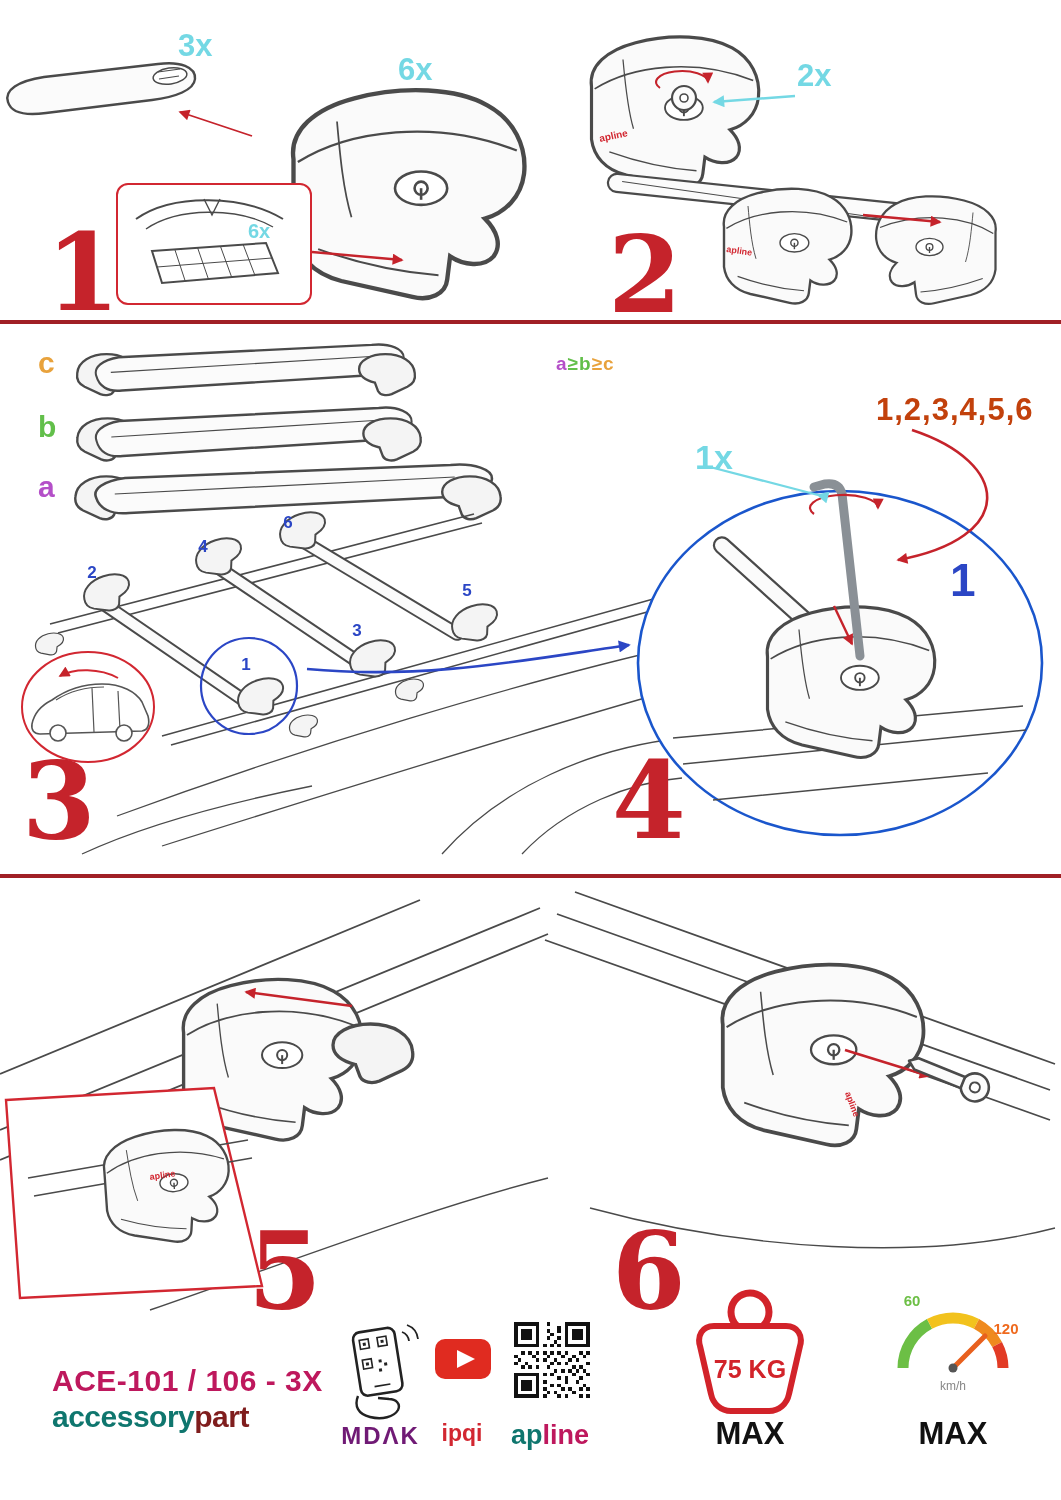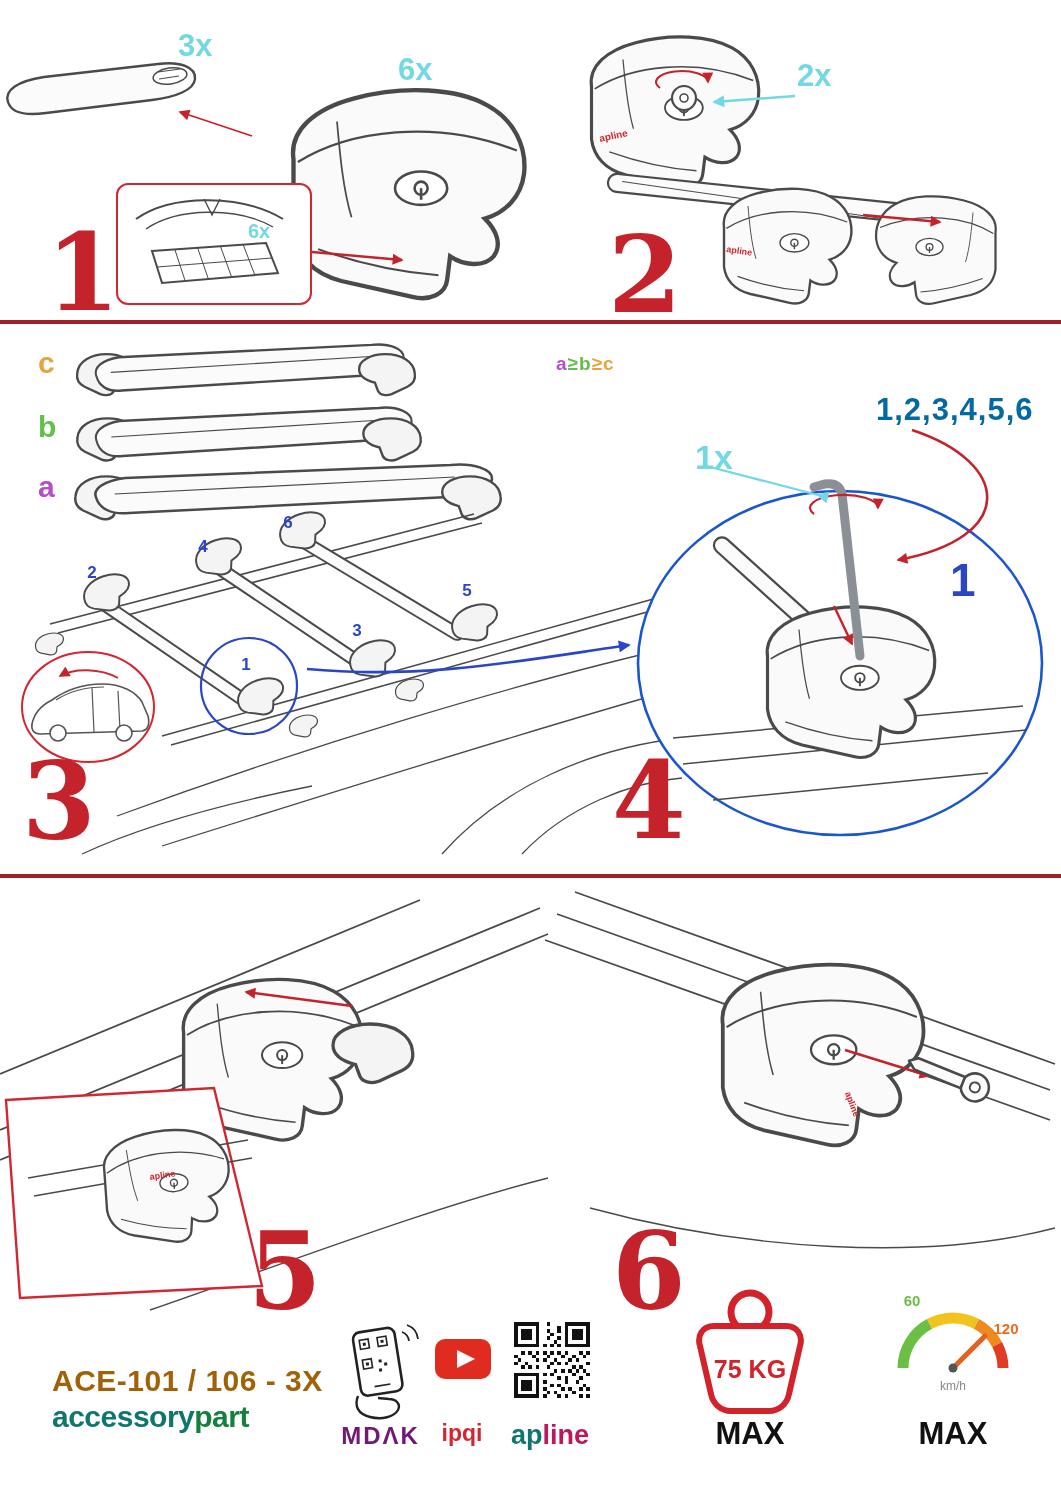--- a/index.html
+++ b/index.html
@@ -10,25 +10,25 @@
   svg{overflow:visible}
   svg text{font-family:"Liberation Sans",sans-serif}
   .stepnum{font-family:"DejaVu Serif",serif;font-weight:bold;font-size:106px;line-height:1;color:#c5232b}
   .qty{font-weight:bold;color:#74d8e4;font-size:31px;line-height:1}
   .qty-sm{font-weight:bold;color:#74d8e4;font-size:20px;line-height:1}
   .divider{position:absolute;left:0;width:1061px;height:4px;background:#a02025}
   .barlabel{font-weight:bold;font-size:30px;line-height:1}
   .lab-a{color:#b44fc8}.lab-b{color:#62bf4a}.lab-c{color:#e8a23c}
   .rule{font-weight:bold;font-size:19px;line-height:1;letter-spacing:1px}
   .rule .ca{color:#b44fc8}.rule .cg{color:#62bf4a}.rule .co{color:#e8a23c}
-  .seq{font-weight:bold;font-size:31px;color:#0369a1;letter-spacing:1px;line-height:1}
+  .seq{font-weight:bold;font-size:31px;color:#c2410c;letter-spacing:1px;line-height:1}
   .detailbox{border:2.5px solid #d22731;border-radius:12px;background:#fff}
-  .code{font-weight:bold;font-size:30px;color:#a16207;letter-spacing:.5px;line-height:1}
+  .code{font-weight:bold;font-size:30px;color:#be185d;letter-spacing:.5px;line-height:1}
   .brand{font-weight:bold;font-size:30px;letter-spacing:-.5px;line-height:1}
-  .brand .bk{color:#0f766e}.brand .rd{color:#15803d}
+  .brand .bk{color:#0f766e}.brand .rd{color:#7f1d1d}
   .logotxt{font-weight:bold;text-align:center;line-height:1}
   .maxlab{font-weight:bold;font-size:31px;color:#111;text-align:center;line-height:1}
   .linework{stroke:#4a4a4a;fill:none}
 </style>
 </head>
 <body>
 
 <div class="page">
 
   <svg width="0" height="0" class="abs">

